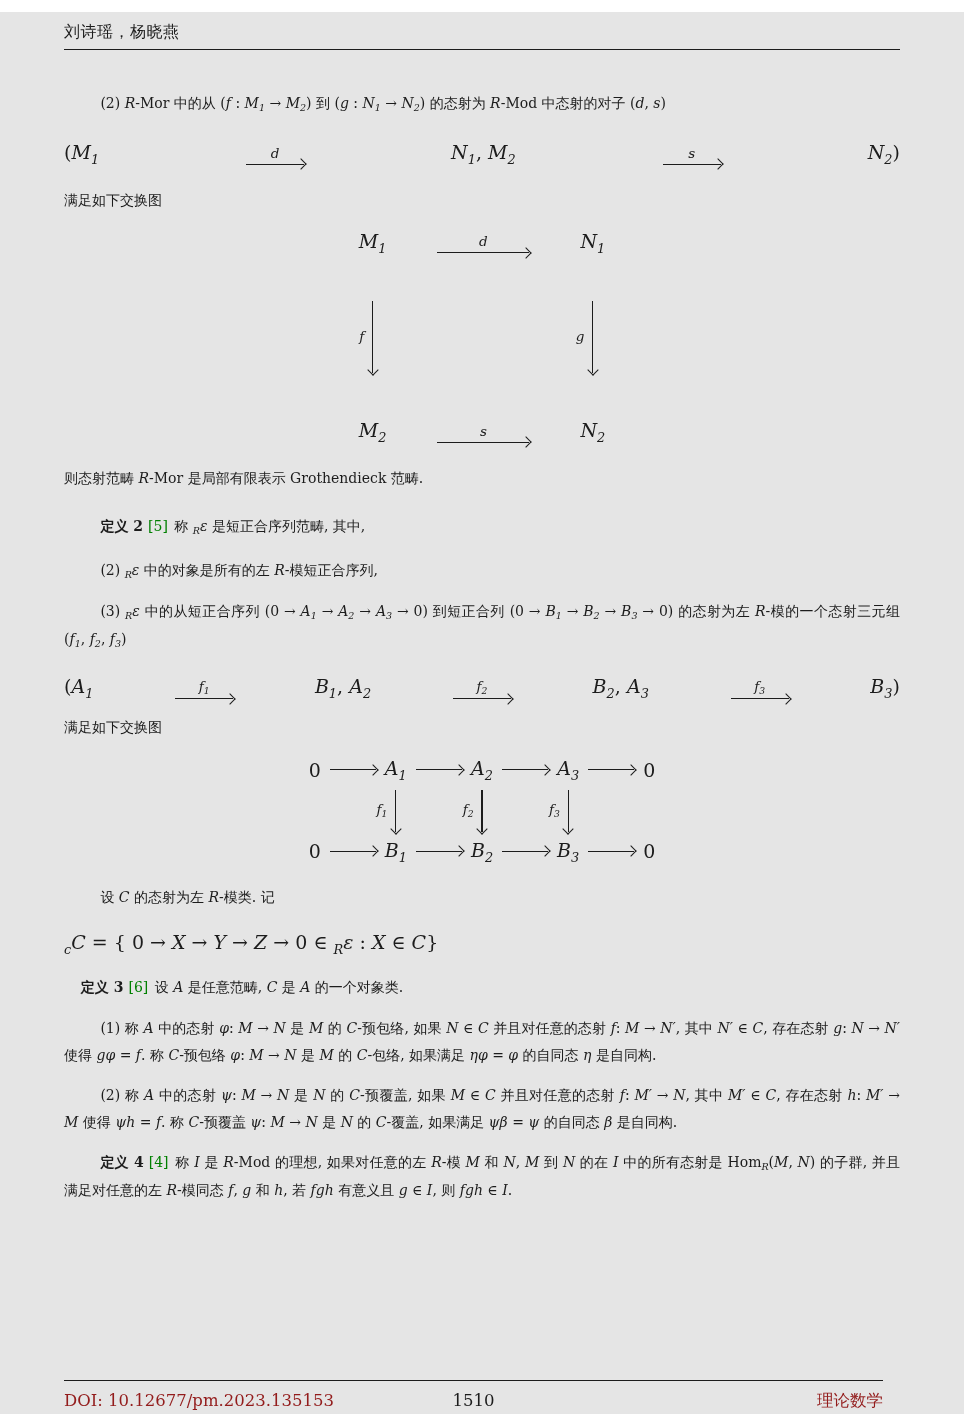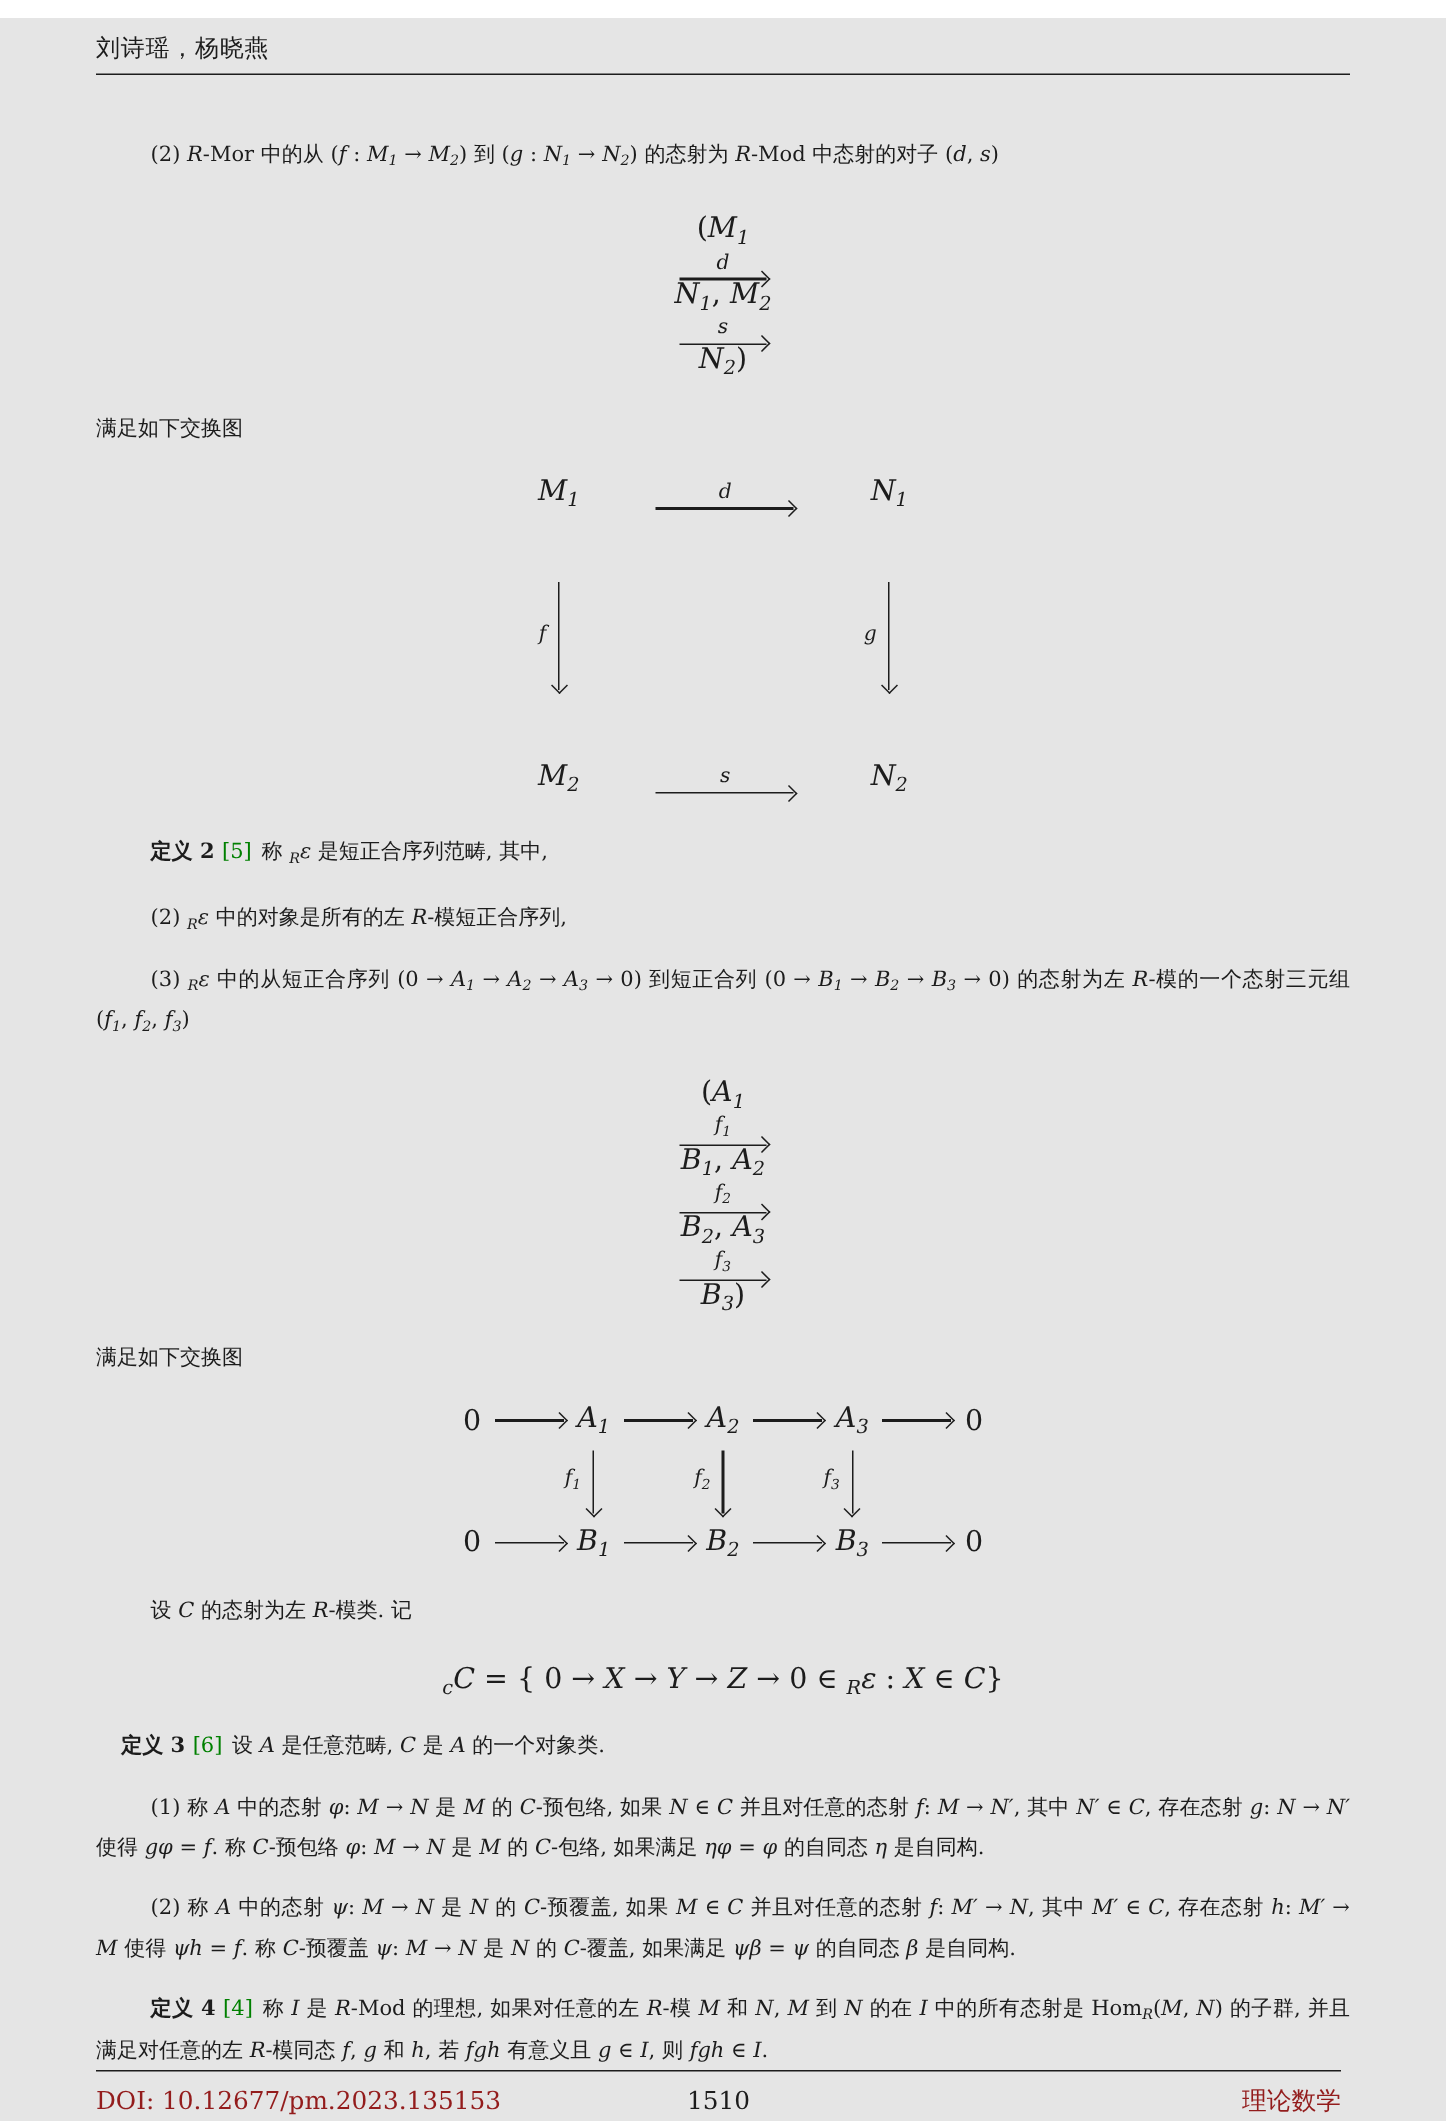--- a/index.html
+++ b/index.html
@@ -8,40 +8,40 @@
   .inner { padding:10px 64px 0 64px; }
   .authors { font-size:16px; letter-spacing:0.5px; }
   .rule { border:none; border-top:1.3px solid #1c1c1c; margin:6px 0 0 0; }
   .para { font-size:14px; line-height:1.9; text-align:justify; }
   .indent { text-indent:2.6em; }
   .indent-sm { text-indent:1.2em; }
   .def-label { font-weight:bold; }
   .cite { margin:0 2px 0 5px; cursor:pointer; text-decoration:none; }
   .mi { font-style:italic; }
   .msub { font-size:0.68em; vertical-align:-0.35em; }
-  .display { display:flex; justify-content:flex-start; align-items:center; font-size:19px;flex-direction:column; }
+  .display { display:flex; justify-content:space-between; align-items:center; font-size:19px; }
   .chunk { white-space:pre; }
   .hwrap { display:inline-flex; flex-direction:column; align-items:center; margin:0 7px; transform:translateY(2px); }
   .alabel { font-size:13.5px; line-height:1; margin-bottom:3px; }
   .harrow { position:relative; display:inline-block; height:1.2px; background:#1c1c1c; }
   .harrow::after { content:""; position:absolute; right:-1px; top:-3.4px; width:7px; height:7px;
                    border-top:1.2px solid #1c1c1c; border-right:1.2px solid #1c1c1c; transform:rotate(45deg); }
   .w46 { width:46px; } .w56 { width:58px; } .w90 { width:92px; }
   .varrow { position:relative; display:inline-block; width:1.2px; background:#1c1c1c; }
   .varrow::after { content:""; position:absolute; bottom:-1px; left:-3.4px; width:7px; height:7px;
                    border-right:1.2px solid #1c1c1c; border-bottom:1.2px solid #1c1c1c; transform:rotate(45deg); }
   .h40 { height:42px; } .h70 { height:72px; }
   .vwrap { position:relative; display:inline-flex; justify-content:center; }
   .vlabel { position:absolute; right:9px; top:50%; transform:translateY(-55%); font-size:13.5px; line-height:1; white-space:nowrap; }
   .cd1 { display:grid; grid-template-columns:auto auto auto; justify-items:center; align-items:center;
          column-gap:12px; row-gap:7px; width:max-content; margin-left:auto; margin-right:auto; font-size:19px;gap:44px; }
   .cd2 { display:grid; grid-template-columns:repeat(9,auto); justify-items:center; align-items:center;
          column-gap:9px; row-gap:5px; width:max-content; margin-left:auto; margin-right:auto; font-size:19px; }
   .obj { line-height:1.4; }
-  .footer { position:absolute; left:64px; right:70px; bottom:14px; }
+  .footer { position:absolute; left:64px; right:81px; bottom:14px; }
   .footer-row { display:grid; grid-template-columns:1fr auto 1fr; align-items:baseline; font-size:16.5px; padding-top:9px; }
   .doi { justify-self:start; text-decoration:none; cursor:pointer; }
   .pagenum { justify-self:center; }
   .journal { justify-self:end; }
   .mt2{margin-top:2px}.mt8{margin-top:8px}.mt10{margin-top:10px}.mt14{margin-top:14px}
   .mt16{margin-top:16px}.mt18{margin-top:18px}.mt20{margin-top:20px}.mt22{margin-top:22px}
   .mt24{margin-top:24px}.mt40{margin-top:40px}
 </style>
 </head>
 <body>
@@ -93,20 +93,21 @@
         </span>
 
         <span class="obj"><span class="mi">M</span><span class="mi msub">2</span></span>
         <span class="hwrap">
           <span class="alabel"><span class="mi">s</span></span>
           <span class="harrow w90"></span>
         </span>
         <span class="obj"><span class="mi">N</span><span class="mi msub">2</span></span>
       </div>
 
+      <p class="para mt18"><span>则态射范畴 </span><span class="mi">R</span><span>-Mor 是局部有限表示 Grothendieck 范畴.</span></p>
 
       <p class="para indent mt22">
         <span class="def-label">定义 2</span><span class="cite" style="color: rgb(0, 128, 0);">[5]</span><span><span> 称 </span><span class="mi msub">R</span><span class="mi">ε</span><span> 是短正合序列范畴, 其中,</span></span>
       </p>
 
       <p class="para indent mt16"><span>(2) </span><span class="mi msub">R</span><span class="mi">ε</span><span> 中的对象是所有的左 </span><span class="mi">R</span><span>-模短正合序列,</span></p>
 
       <p class="para indent mt14"><span>(3) </span><span class="mi msub">R</span><span class="mi">ε</span><span> 中的从短正合序列 (0 → </span><span class="mi">A</span><span class="mi msub">1</span><span> → </span><span class="mi">A</span><span class="mi msub">2</span><span> → </span><span class="mi">A</span><span class="mi msub">3</span><span> → 0) 到短正合列 (0 → </span><span class="mi">B</span><span class="mi msub">1</span><span> → </span><span class="mi">B</span><span class="mi msub">2</span><span> → </span><span class="mi">B</span><span class="mi msub">3</span><span> → 0) 的态射为左 </span><span class="mi">R</span><span>-模的一个态射三元组 (</span><span class="mi">f</span><span class="mi msub">1</span><span>, </span><span class="mi">f</span><span class="mi msub">2</span><span>, </span><span class="mi">f</span><span class="mi msub">3</span><span>)</span></p>
 
       <div class="display mt22">

